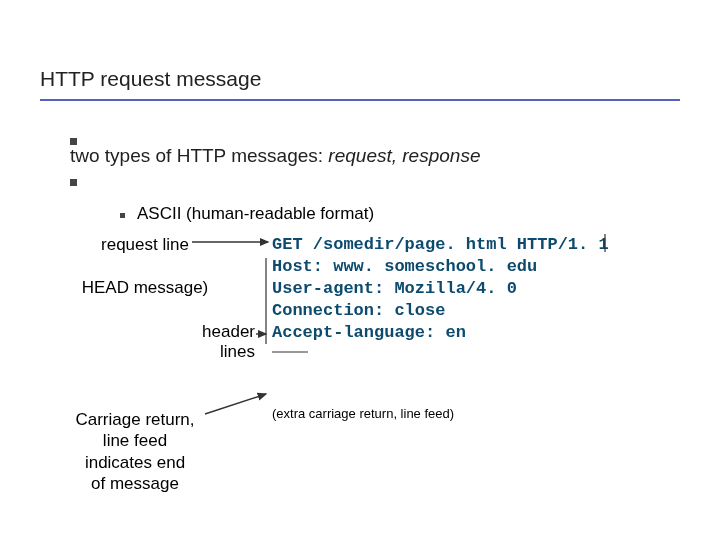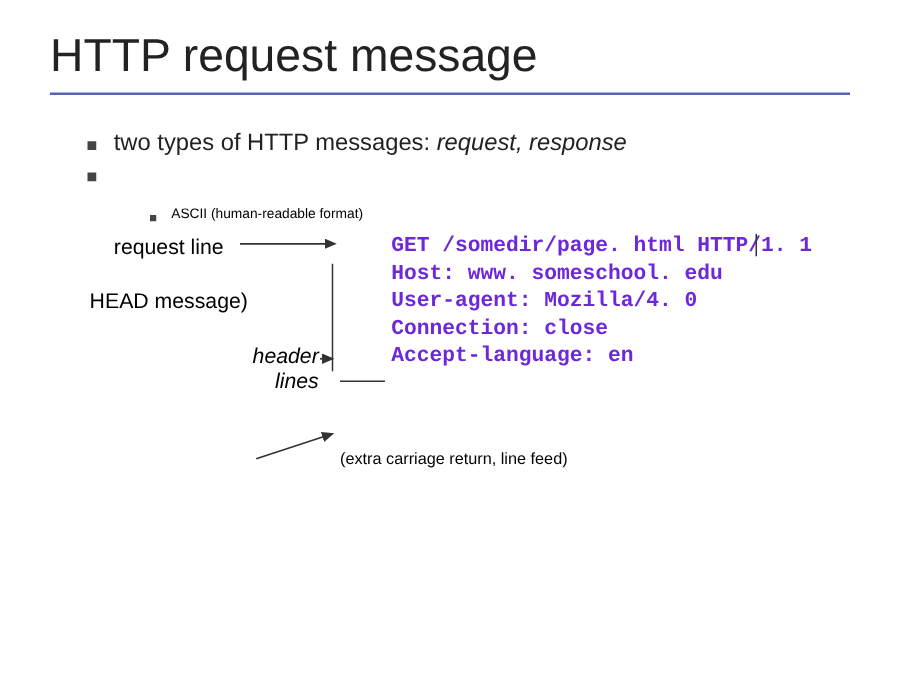--- a/index.html
+++ b/index.html
@@ -7,108 +7,108 @@
     width: 720px;
     height: 540px;
     background: #fff;
     font-family: Verdana, Geneva, sans-serif;
     padding: 24px 40px 20px 40px;
     position: relative;
     overflow: hidden;
   }
   .title {
     font-family: Arial, Helvetica, sans-serif;
-    font-size: 37px;
+    font-size: 21px;
     font-weight: 400;
     color: #222;
     margin-bottom: 8px;
+    margin-top: 43px;
   }
   .rule {
     height: 2px;
     background: #5563bd;
     margin-bottom: 28px;
   }
   .bullets {
     margin-left: 30px;
     margin-bottom: 18px;
   }
   .bullet {
     display: flex;
     align-items: flex-start;
     margin-bottom: 3px;
     font-size: 19px;
     color: #222;
+    flex-direction: column;
   }
   .bullet .sq {
     display: inline-block;
     width: 7px; height: 7px;
     background: #444;
     margin-top: 9px;
     margin-right: 14px;
     flex-shrink: 0;
   }
   .italic { font-style: italic; }
   .sub-bullets { margin-left: 80px; margin-bottom: 10px; }
   .sub-bullet {
     display: flex;
-    align-items: flex-end;
-    font-size: 11px;
+    align-items: flex-start;
+    font-size: 17px;
   }
   .sub-bullet .sq {
     display: inline-block;
     width: 5px; height: 5px;
     background: #444;
     margin-top: 9px;
     margin-right: 12px;
     flex-shrink: 0;
   }
   .diagram {
     position: relative;
     height: 260px;
     margin-top: 4px;
   }
   .label-reqline {
     position: absolute;
-    left: 0;
+    left: 10px;
     top: 0;
     font-size: 17px;
     text-align: center;
     width: 190px;
     line-height: 1.25;
   }
   .label-header {
     position: absolute;
     left: 130px;
     top: 88px;
     font-size: 17px;
     text-align: right;
     width: 85px;
     line-height: 1.2;
-    font-style: italic;
   }
   .label-carriage {
     position: absolute;
     left: 10px;
     top: 175px;
     font-size: 17px;
     text-align: center;
     width: 170px;
     line-height: 1.25;
   }
   .code-box {
     position: absolute;
     left: 232px;
     top: 0;
     font-family: "Courier New", Courier, monospace;
     font-size: 17px;
     font-weight: bold;
-    color: #6d28d9;
+    color: #0c4a6e;
     line-height: 1.3;
     white-space: pre;
-    margin-left: 41px;
   }
   .extra-text {
     position: absolute;
     left: 232px;
     top: 172px;
     font-size: 13px;
   }
   svg.overlay {
     position: absolute;
     left: 0; top: 0;
@@ -147,20 +147,26 @@
     <span>request line</span><br>
     <br>
     <span>HEAD message)</span>
   </div>
 
   <div class="label-header">
     <span>header</span><br>
     <span>lines</span>
   </div>
 
+  <div class="label-carriage">
+    <span>Carriage return,</span><br>
+    <span>line feed</span><br>
+    <span>indicates end</span><br>
+    <span>of message</span>
+  </div>
 
   <div class="code-box"><span>GET /somedir/page. html HTTP/1. 1</span>
 <span>Host: www. someschool. edu</span>
 <span>User-agent: Mozilla/4. 0</span>
 <span>Connection: close</span>
 <span>Accept-language: en</span></div>
 
   <div class="extra-text">(extra carriage return, line feed)</div>
 
   <svg class="overlay">

